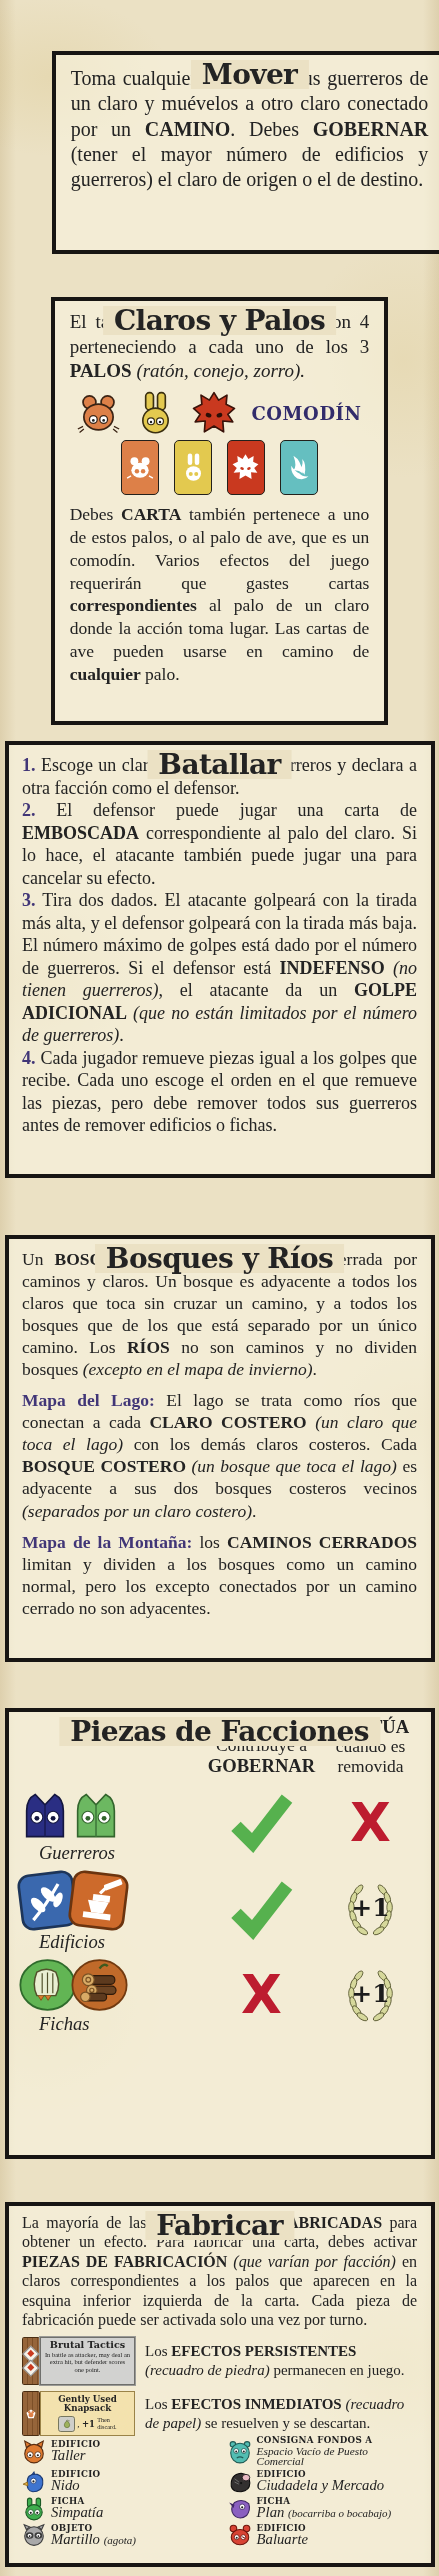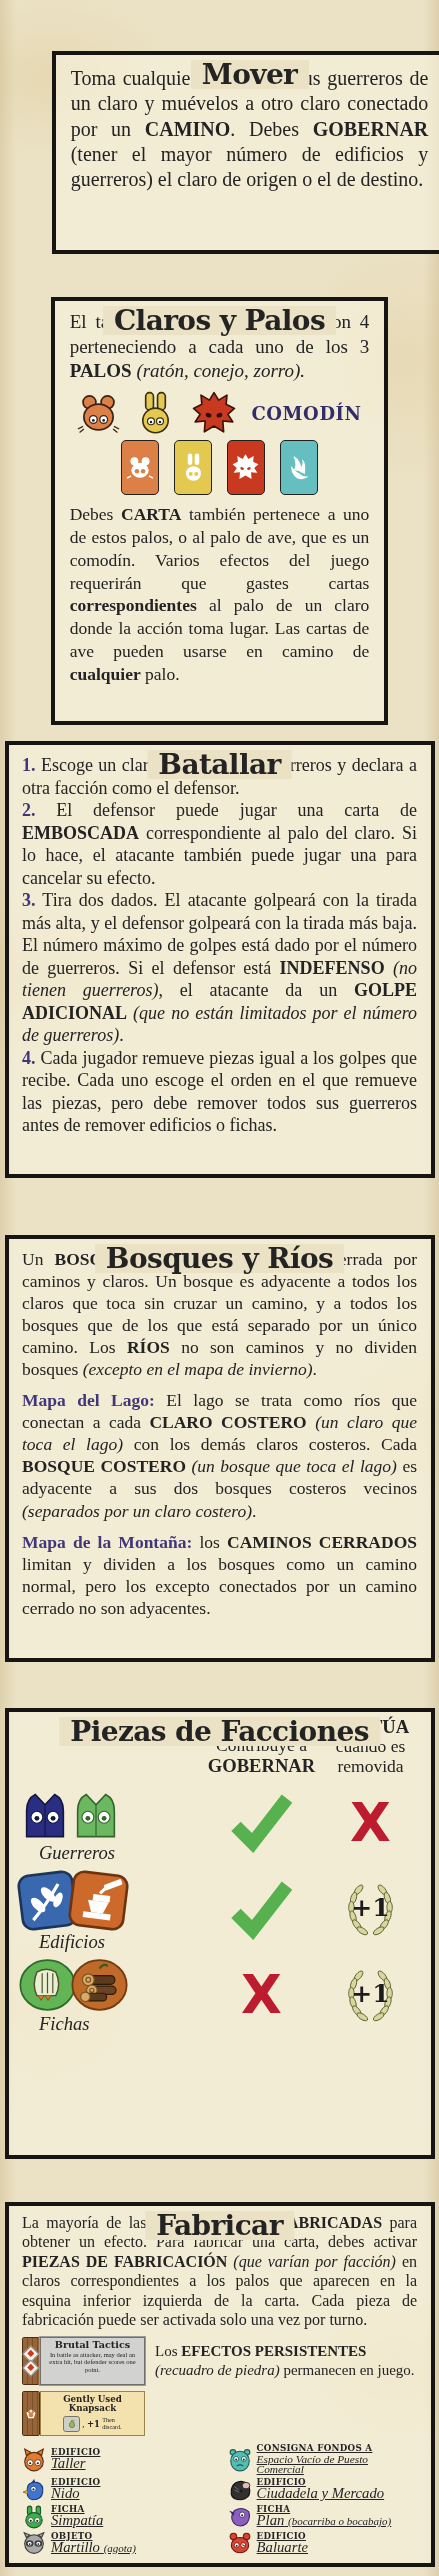--- a/index.html
+++ b/index.html
@@ -51,39 +51,39 @@
   .pz-label{font-style:italic;font-size:18.6px;margin-top:1.1px;align-self:flex-start;padding-left:21.4px;}
   .pz-icons{display:flex;align-items:center;}
   .xmark{font-family:"DejaVu Sans",sans-serif;font-weight:700;font-size:53px;color:#bd1c2f;line-height:1;}
   .laurel{position:relative;width:63px;height:60px;}
   .laurel .plus{position:absolute;top:50%;left:50%;transform:translate(-50%,-54%);
     font-family:"DejaVu Serif",serif;font-weight:700;font-size:25px;color:#1c1c1c;}
   
   #sec-fabricar{top:2202px;left:4.5px;width:430px;height:365px;padding:6.8px 13.5px 4.5px;overflow:hidden;}
   #sec-fabricar .p1{font-size:16px;line-height:1.22;}
   .fx-row{display:flex;align-items:center;gap:10px;margin-top:6.8px;}
-  .fx-card{display:flex;width:123px;flex:none;}
+  .fx-card{display:flex;width:113px;flex:none;}
   .wood{width:16px;flex:none;border:1.1px solid #4a2d12;border-radius:1.7px;
     background:repeating-linear-gradient(90deg,#96653a 0 4px,#7c4f28 4px 5px);
     display:flex;flex-direction:column;align-items:center;justify-content:center;gap:2.3px;}
   .dia{width:9.6px;height:9.6px;background:#f6f2e8;border:0.6px solid #888;transform:rotate(45deg);
     display:flex;align-items:center;justify-content:center;}
   .dia span{width:5px;height:5px;background:#c9391f;}
   .stonebox{flex:1;background:#d2d2d0;border:1.7px solid #6f6f6c;outline:0.6px solid #9a9a96;
     padding:2.3px 3.4px;text-align:center;}
   .paperbox{flex:1;background:#f3e2ae;border:1.1px solid #9a8348;padding:2.3px 3.4px;text-align:center;}
   .fx-title{font-family:"DejaVu Serif",serif;font-weight:700;font-size:9.6px;line-height:1.1;}
   .fx-small{font-size:6.5px;line-height:1.18;}
   .fx-cap{font-size:15px;line-height:1.26;text-align:left;margin:0;}
   .kn-row{display:flex;align-items:center;justify-content:center;gap:2.3px;margin-top:1.7px;}
   .kn-tile{width:14.7px;height:14.7px;border-radius:2.8px;background:#cfcfca;border:0.6px solid #77775f;
     display:flex;align-items:center;justify-content:center;}
   .kn-plus{font-family:"DejaVu Serif",serif;font-weight:700;font-size:8.5px;}
   .kn-then{font-size:6.2px;line-height:1.05;text-align:left;}
-  .fab-grid{display:grid;grid-template-columns:200px 1fr;column-gap:5.6px;row-gap:2.8px;margin-top:8px;text-decoration:underline;}
+  .fab-grid{display:grid;grid-template-columns:200px 1fr;column-gap:5.6px;row-gap:2.8px;margin-top:0;}
   .fab-item{display:flex;align-items:center;gap:5px;min-height:24px;}
   .fab-item svg{flex:none;}
   .fab-type{font-family:"DejaVu Serif",serif;font-weight:700;font-size:8.7px;letter-spacing:0.3px;line-height:1.05;}
   .fab-name{font-style:italic;font-size:14.7px;line-height:.95;}
   .fab-name .note{font-size:11px;}
   .fab-name.xs{font-size:11.3px;}
 </style>
 </head>
 <body>
 
@@ -358,20 +358,21 @@
                   <path d="M20 8 Q10 12 9 24 Q9 34 20 35 Q31 34 31 24 Q30 12 20 8 Z" fill="#9db15c" stroke="#4c5a23" stroke-width="2"></path>
                   <path d="M16 8 Q20 2 25 6 M24 9 Q28 4 31 8" stroke="#4c5a23" stroke-width="2" fill="none"></path>
                 </svg>
               </span>
             <span>,</span>
             <span class="kn-plus">+1</span>
             <span class="kn-then"><span>Then</span><br><span>discard.</span></span>
           </div>
         </div>
       </div>
+      <p class="fx-cap"><span>Los </span><b>EFECTOS INMEDIATOS</b><i> (recuadro de papel)</i><span> se resuelven y se descartan.</span></p>
     </div>
 
     <div class="fab-grid">
 
       <div class="fab-item">
         <svg width="24" height="24" viewBox="0 0 44 44">
             <path d="M8 14 L5 2 L16 8 Z" fill="#e07b30" stroke="#5a2d10" stroke-width="2"></path>
             <path d="M36 14 L39 2 L28 8 Z" fill="#e07b30" stroke="#5a2d10" stroke-width="2"></path>
             <circle cx="22" cy="25" r="17" fill="#e07b30" stroke="#5a2d10" stroke-width="2"></circle>
             <circle cx="15" cy="27" r="5.5" fill="#fff" stroke="#5a2d10" stroke-width="1.5"></circle>

